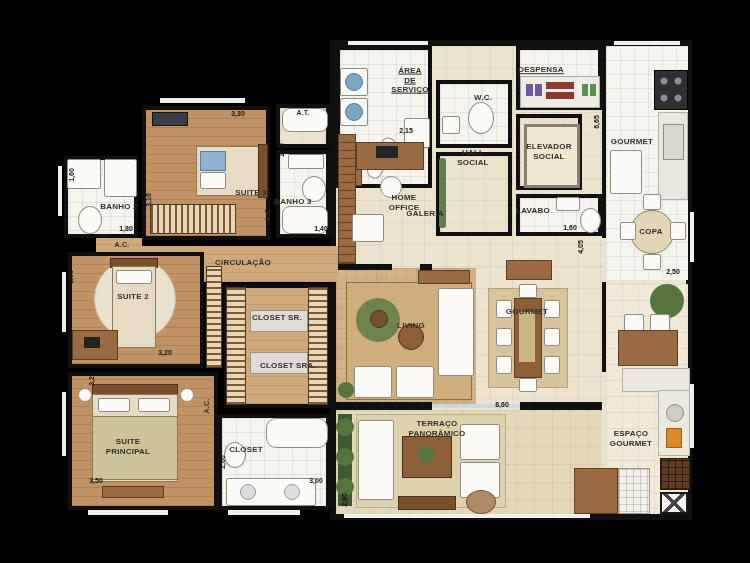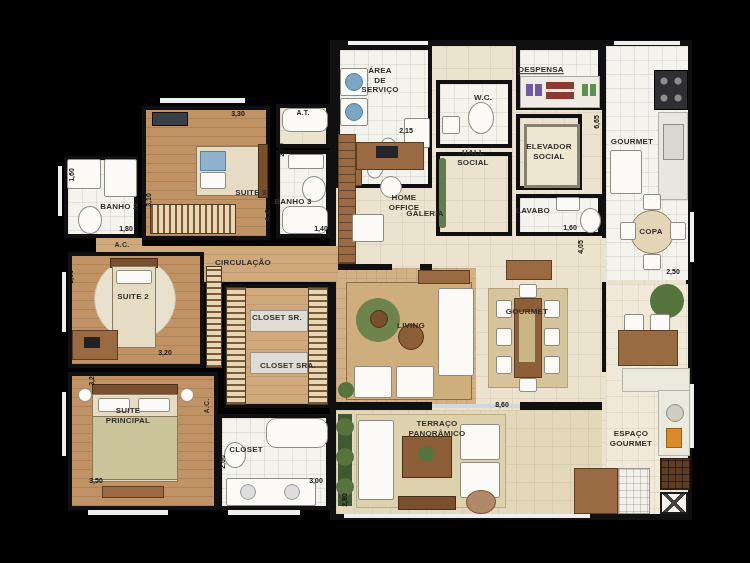--- a/index.html
+++ b/index.html
@@ -218,24 +218,24 @@
   <div class="abs brn" style="left:574px;top:468px;width:42px;height:44px;"></div>
   <div class="abs" style="left:618px;top:468px;width:30px;height:44px;background:#f2f0e8;border:1px solid #9a978e;background-image:linear-gradient(rgba(0,0,0,.15) 1px,transparent 1px),linear-gradient(90deg,rgba(0,0,0,.15) 1px,transparent 1px);background-size:7px 7px;"></div>
 
   <span class="lbl" style="left:119px;top:207px;">BANHO 2</span>
   <span class="lbl" style="left:220px;top:193px;margin-left:31px;">SUITE 3</span>
   <span class="lbl" style="left:293px;top:202px;">BANHO 3</span>
   <span class="lbl" style="left:243px;top:263px;">CIRCULAÇÃO</span>
   <span class="lbl" style="left:133px;top:297px;">SUITE 2</span>
   <span class="lbl" style="left:277px;top:318px;">CLOSET SR.</span>
   <span class="lbl" style="left:288px;top:366px;">CLOSET SRA.</span>
-  <span class="lbl" style="left:128px;top:416px;text-align:center;">SUITE
+  <span class="lbl" style="left:128px;top:447px;text-align:center;">SUITE
 PRINCIPAL</span>
   <span class="lbl" style="left:246px;top:450px;">CLOSET</span>
-  <span class="lbl" style="left:380px;top:80px;">ÁREA
+  <span class="lbl" style="left:410px;top:80px;text-decoration:underline;">ÁREA
 DE
 SERVIÇO</span>
   <span class="lbl" style="left:483px;top:98px;">W.C.</span>
   <span class="lbl" style="left:541px;top:70px;text-decoration:underline;">DESPENSA</span>
   <span class="lbl" style="left:473px;top:158px;">HALL
 SOCIAL</span>
   <span class="lbl" style="left:549px;top:152px;">ELEVADOR
 SOCIAL</span>
   <span class="lbl" style="left:533px;top:211px;">LAVABO</span>
   <span class="lbl" style="left:632px;top:142px;">GOURMET</span>

